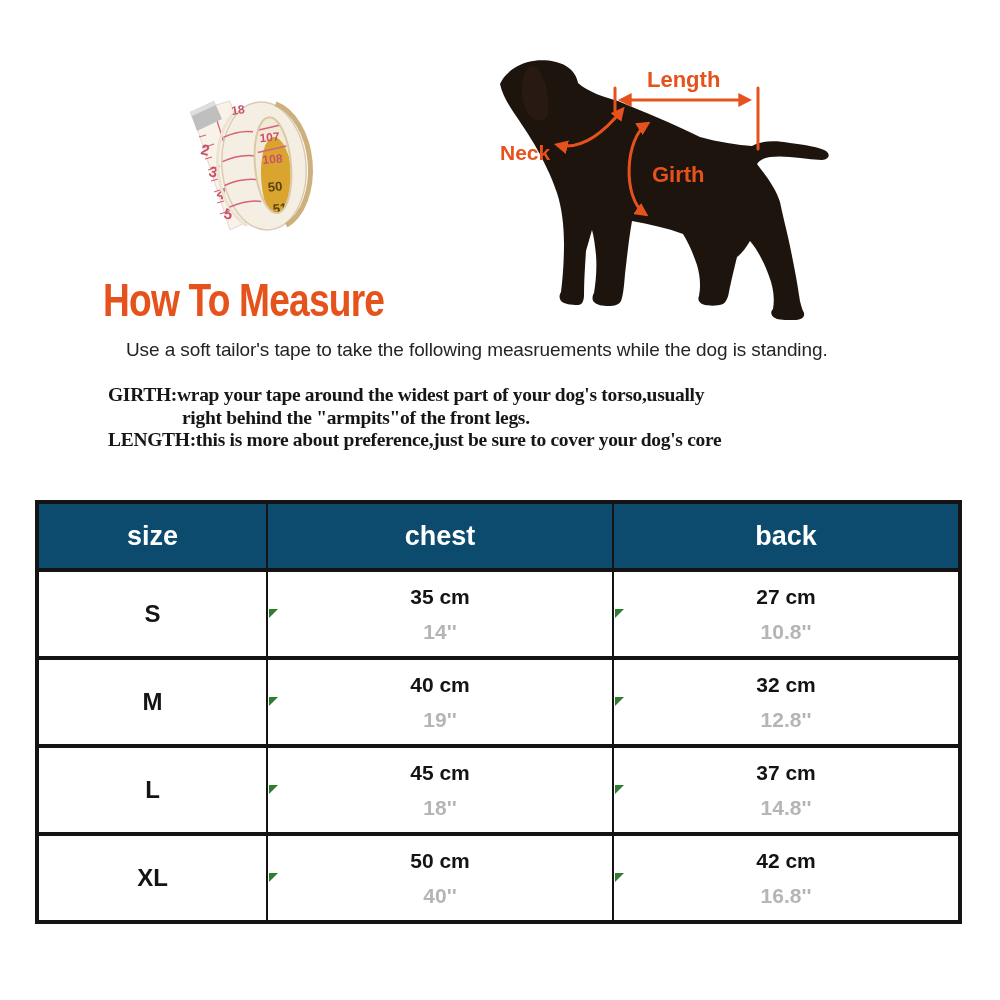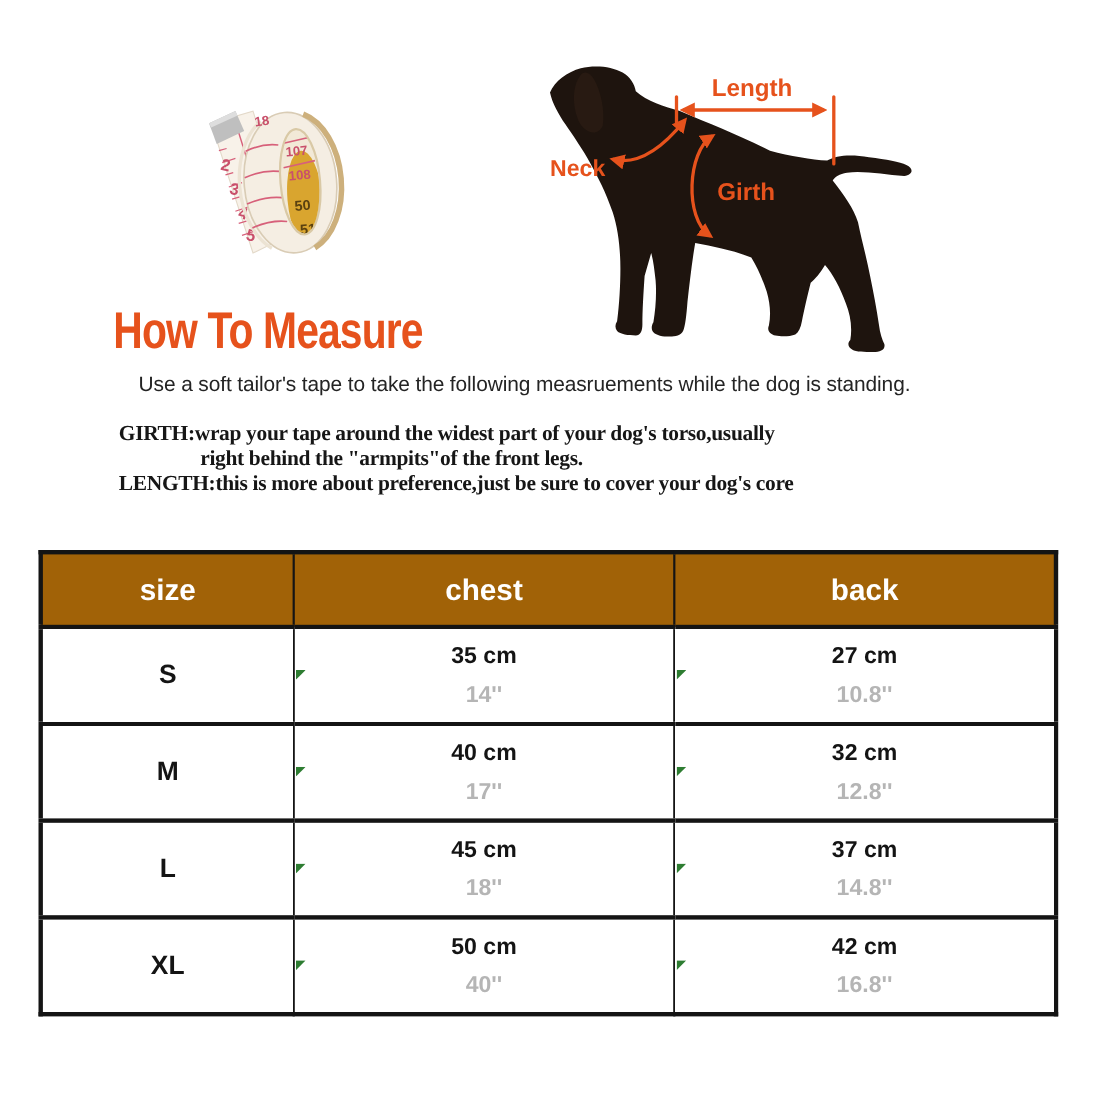--- a/index.html
+++ b/index.html
@@ -33,21 +33,21 @@
   .details .line{white-space:nowrap;}
   .details .indent{padding-left:74px;}
 
   
   .size-table{left:35px;top:500px;border-collapse:collapse;table-layout:fixed;
               border:4px solid #141414;background:#fff;}
   .size-table col.c1{width:230px;}
   .size-table col.c2{width:346px;}
   .size-table col.c3{width:347px;}
   .size-table th{
-    background:#a16207;color:#ffffff;font-size:27px;font-weight:bold;
+    background:#0c4a6e;color:#ffffff;font-size:27px;font-weight:bold;
     height:62px;border:2px solid #141414;border-bottom:3px solid #141414;text-align:center;
   }
   .size-table td{
     border:2px solid #141414;border-top:4px solid #141414;height:84px;
     position:relative;padding:0;text-align:center;vertical-align:middle;background:#fff;
   }
   .cellstack{display:flex;flex-direction:column;align-items:center;justify-content:center;
              gap:11px;height:100%;}
   .size-label{font-size:24px;font-weight:bold;color:#141414;}
   .cm{font-size:21px;font-weight:bold;color:#141414;}
@@ -211,21 +211,21 @@
       <tr>
         <td>
             <div class="cellstack">
               <span class="size-label">M</span>
             </div>
           </td>
         <td>
             <span class="corner-marker"></span>
           <div class="cellstack">
               <span class="cm">40 cm</span>
-              <span class="in">17''</span>
+              <span class="in">19''</span>
             </div>
           </td>
         <td>
             <span class="corner-marker"></span>
           <div class="cellstack">
               <span class="cm">32 cm</span>
               <span class="in">12.8''</span>
             </div>
           </td>
       </tr>

